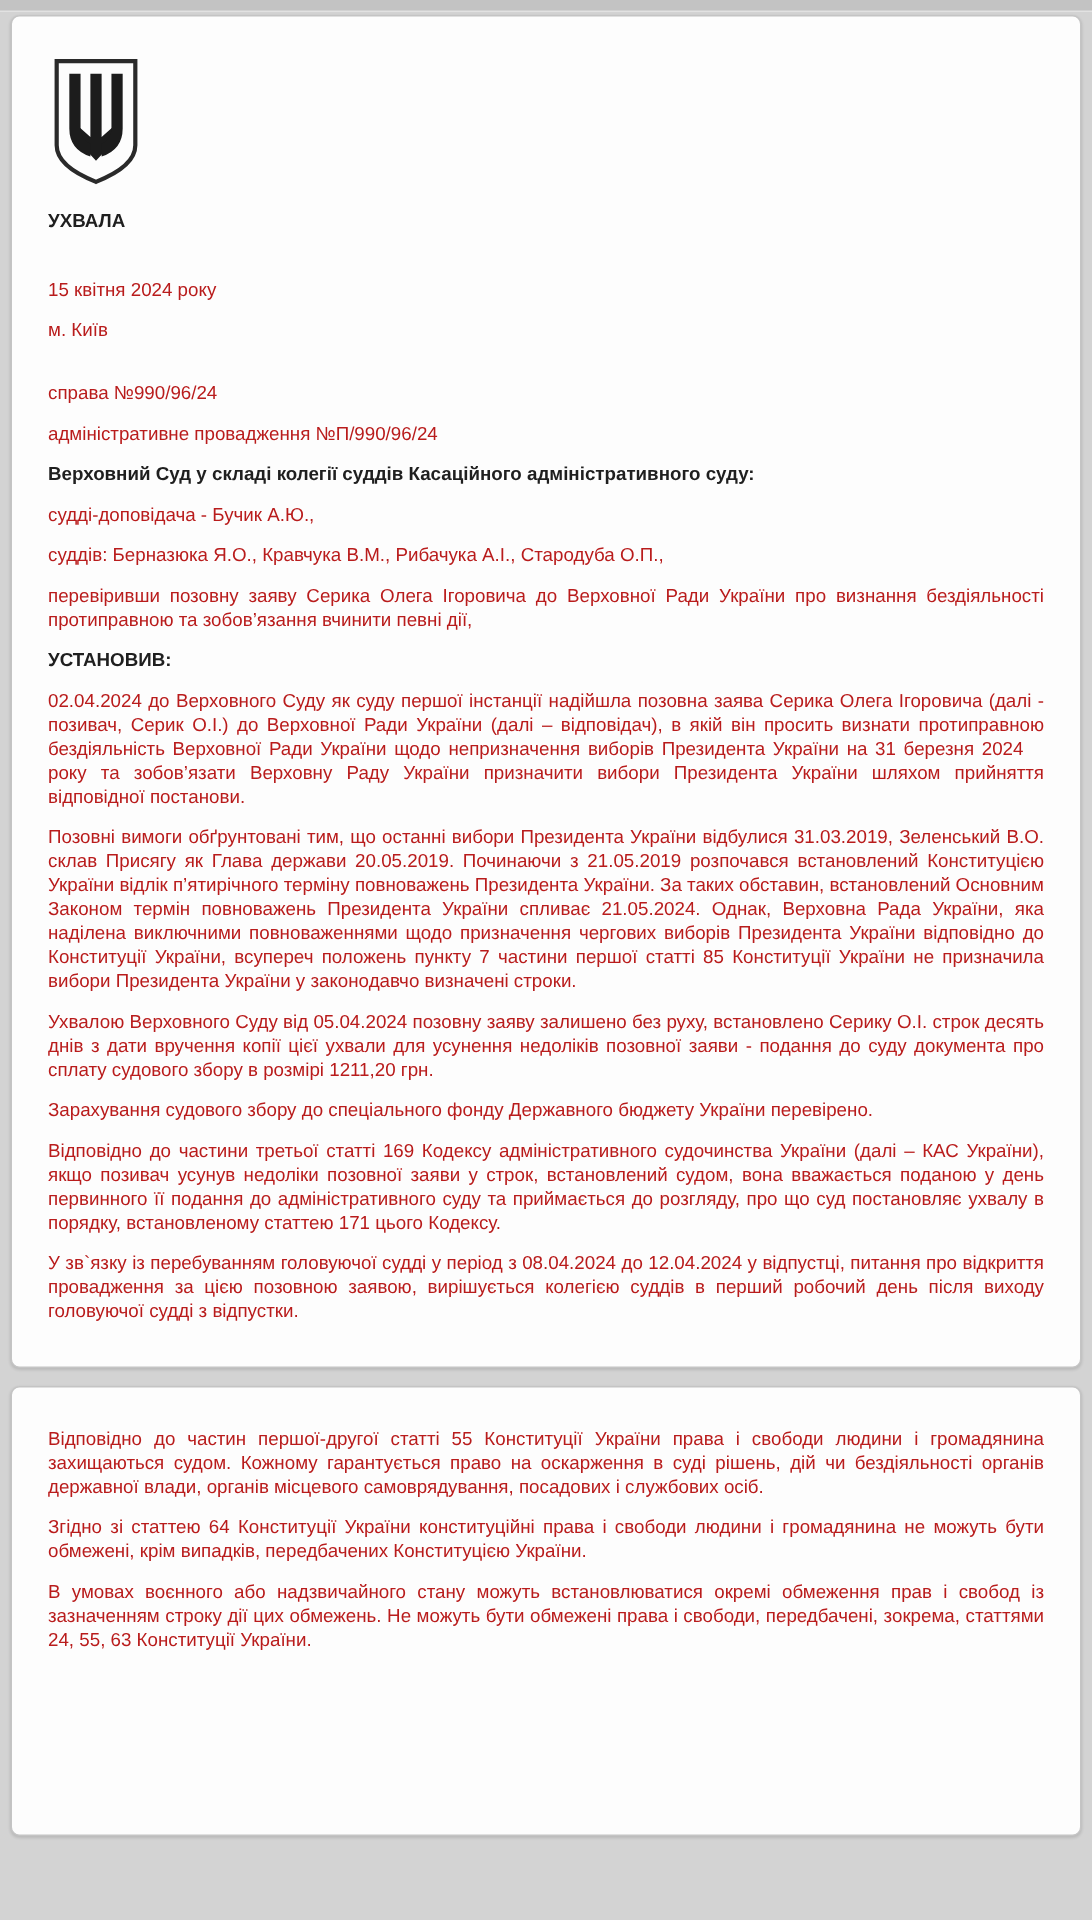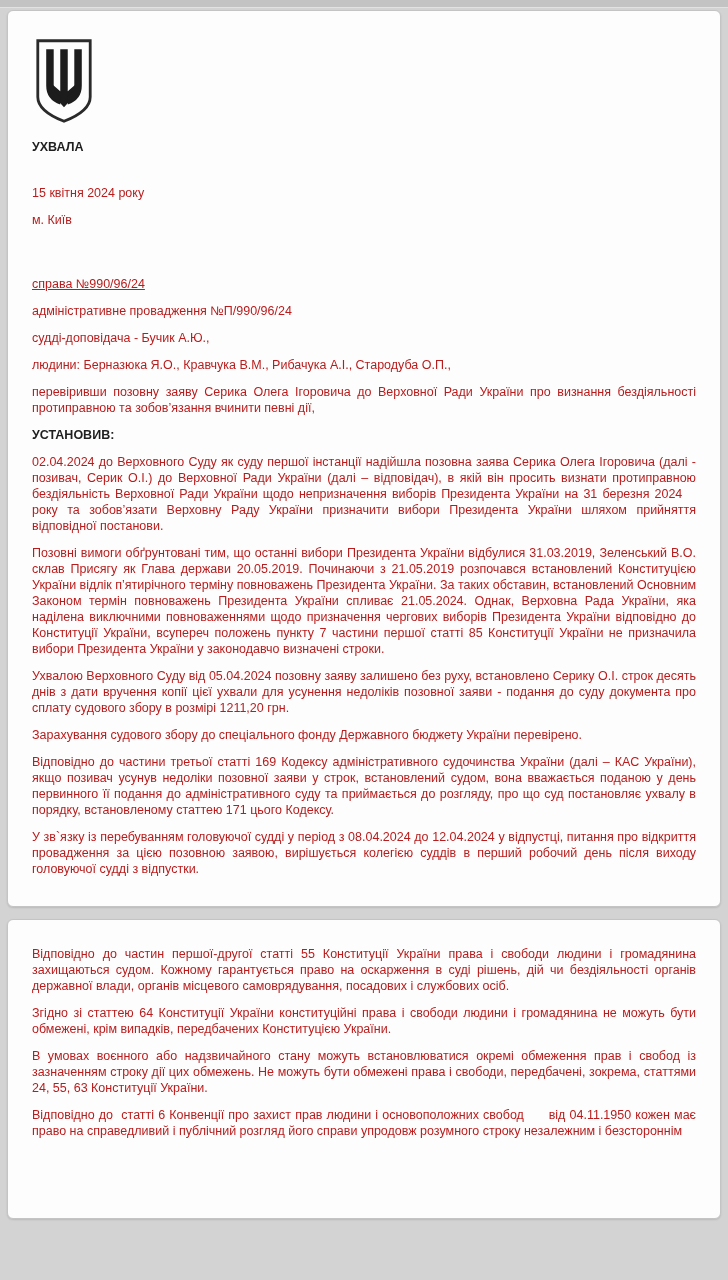--- a/index.html
+++ b/index.html
@@ -31,21 +31,21 @@
     font-size: 12.5px;
     line-height: 16px;
     margin: 0 0 11px 0;
   }
   .doc-heading {
     color: #1f1f1f;
     font-weight: bold;
   }
   .justify { text-align: justify; text-justify: inter-word; }
   .gap-before { margin-top: 30px; }
-  .big-gap-before { margin-top: 48px; text-decoration: underline; }
+  .big-gap-before { margin-top: 26px; }
   .emblem-wrap { margin: 6px 0 14px 2px; }
   .emblem-wrap svg { display: block; }
 </style>
 </head>
 <body>
 
 <div class="top-strip"></div>
 
 <main class="card page1">
 
@@ -61,33 +61,33 @@
   </div>
 
   <p class="doc-heading">УХВАЛА</p>
 
   <p class="doc-text gap-before">15 квітня 2024 року</p>
   <p class="doc-text">м. Київ</p>
 
   <p class="doc-text big-gap-before">справа №990/96/24</p>
   <p class="doc-text">адміністративне провадження №П/990/96/24</p>
 
+  <p class="doc-heading">Верховний Суд у складі колегії суддів Касаційного адміністративного суду:</p>
   <p class="doc-text">судді-доповідача - Бучик А.Ю.,</p>
-  <p class="doc-text">людини: Берназюка Я.О., Кравчука В.М., Рибачука А.І., Стародуба О.П.,</p>
+  <p class="doc-text">суддів: Берназюка Я.О., Кравчука В.М., Рибачука А.І., Стародуба О.П.,</p>
   <p class="doc-text justify">перевіривши позовну заяву Серика Олега Ігоровича до Верховної Ради України про визнання бездіяльності протиправною та зобов’язання вчинити певні дії,</p>
 
   <p class="doc-heading">УСТАНОВИВ:</p>
 
   <p class="doc-text justify">02.04.2024 до Верховного Суду як суду першої інстанції надійшла позовна заява Серика Олега Ігоровича (далі - позивач, Серик О.І.) до Верховної Ради України (далі – відповідач), в якій він просить визнати протиправною бездіяльність Верховної Ради України щодо непризначення виборів Президента України на 31 березня 2024&nbsp;&nbsp;&nbsp; року та зобов’язати Верховну Раду України призначити вибори Президента України шляхом прийняття відповідної постанови.</p>
   <p class="doc-text justify">Позовні вимоги обґрунтовані тим, що останні вибори Президента України відбулися 31.03.2019, Зеленський В.О. склав Присягу як Глава держави 20.05.2019. Починаючи з 21.05.2019 розпочався встановлений Конституцією України відлік п’ятирічного терміну повноважень Президента України. За таких обставин, встановлений Основним Законом термін повноважень Президента України спливає 21.05.2024. Однак, Верховна Рада України, яка наділена виключними повноваженнями щодо призначення чергових виборів Президента України відповідно до Конституції України, всупереч положень пункту 7 частини першої статті 85 Конституції України не призначила вибори Президента України у законодавчо визначені строки.</p>
   <p class="doc-text justify">Ухвалою Верховного Суду від 05.04.2024 позовну заяву залишено без руху, встановлено Серику О.І. строк десять днів з дати вручення копії цієї ухвали для усунення недоліків позовної заяви - подання до суду документа про сплату судового збору в розмірі 1211,20 грн.</p>
   <p class="doc-text justify">Зарахування судового збору до спеціального фонду Державного бюджету України перевірено.</p>
   <p class="doc-text justify">Відповідно до частини третьої статті 169 Кодексу адміністративного судочинства України (далі – КАС України), якщо позивач усунув недоліки позовної заяви у строк, встановлений судом, вона вважається поданою у день первинного її подання до адміністративного суду та приймається до розгляду, про що суд постановляє ухвалу в порядку, встановленому статтею 171 цього Кодексу.</p>
   <p class="doc-text justify">У зв`язку із перебуванням головуючої судді у період з 08.04.2024 до 12.04.2024 у відпустці, питання про відкриття провадження за цією позовною заявою, вирішується колегією суддів в перший робочий день після виходу головуючої судді з відпустки.</p>
 
 </main>
 
 <main class="card page2">
   <p class="doc-text justify">Відповідно до частин першої-другої статті 55 Конституції України права і свободи людини і громадянина захищаються судом. Кожному гарантується право на оскарження в суді рішень, дій чи бездіяльності органів державної влади, органів місцевого самоврядування, посадових і службових осіб.</p>
   <p class="doc-text justify">Згідно зі статтею 64 Конституції України конституційні права і свободи людини і громадянина не можуть бути обмежені, крім випадків, передбачених Конституцією України.</p>
   <p class="doc-text justify">В умовах воєнного або надзвичайного стану можуть встановлюватися окремі обмеження прав і свобод із зазначенням строку дії цих обмежень. Не можуть бути обмежені права і свободи, передбачені, зокрема, статтями 24, 55, 63 Конституції України.</p>
-  <p class="doc-text justify">Відповідно до&nbsp; статті 6 Конвенції про захист прав людини і основоположних свобод&nbsp;&nbsp;&nbsp;&nbsp;&nbsp; від 04.11.1950 кожен має право на справедливий і публічний розгляд його справи упродовж розумного строку незалежним і безстороннім</p>
 </main>
 
 </body></html>

